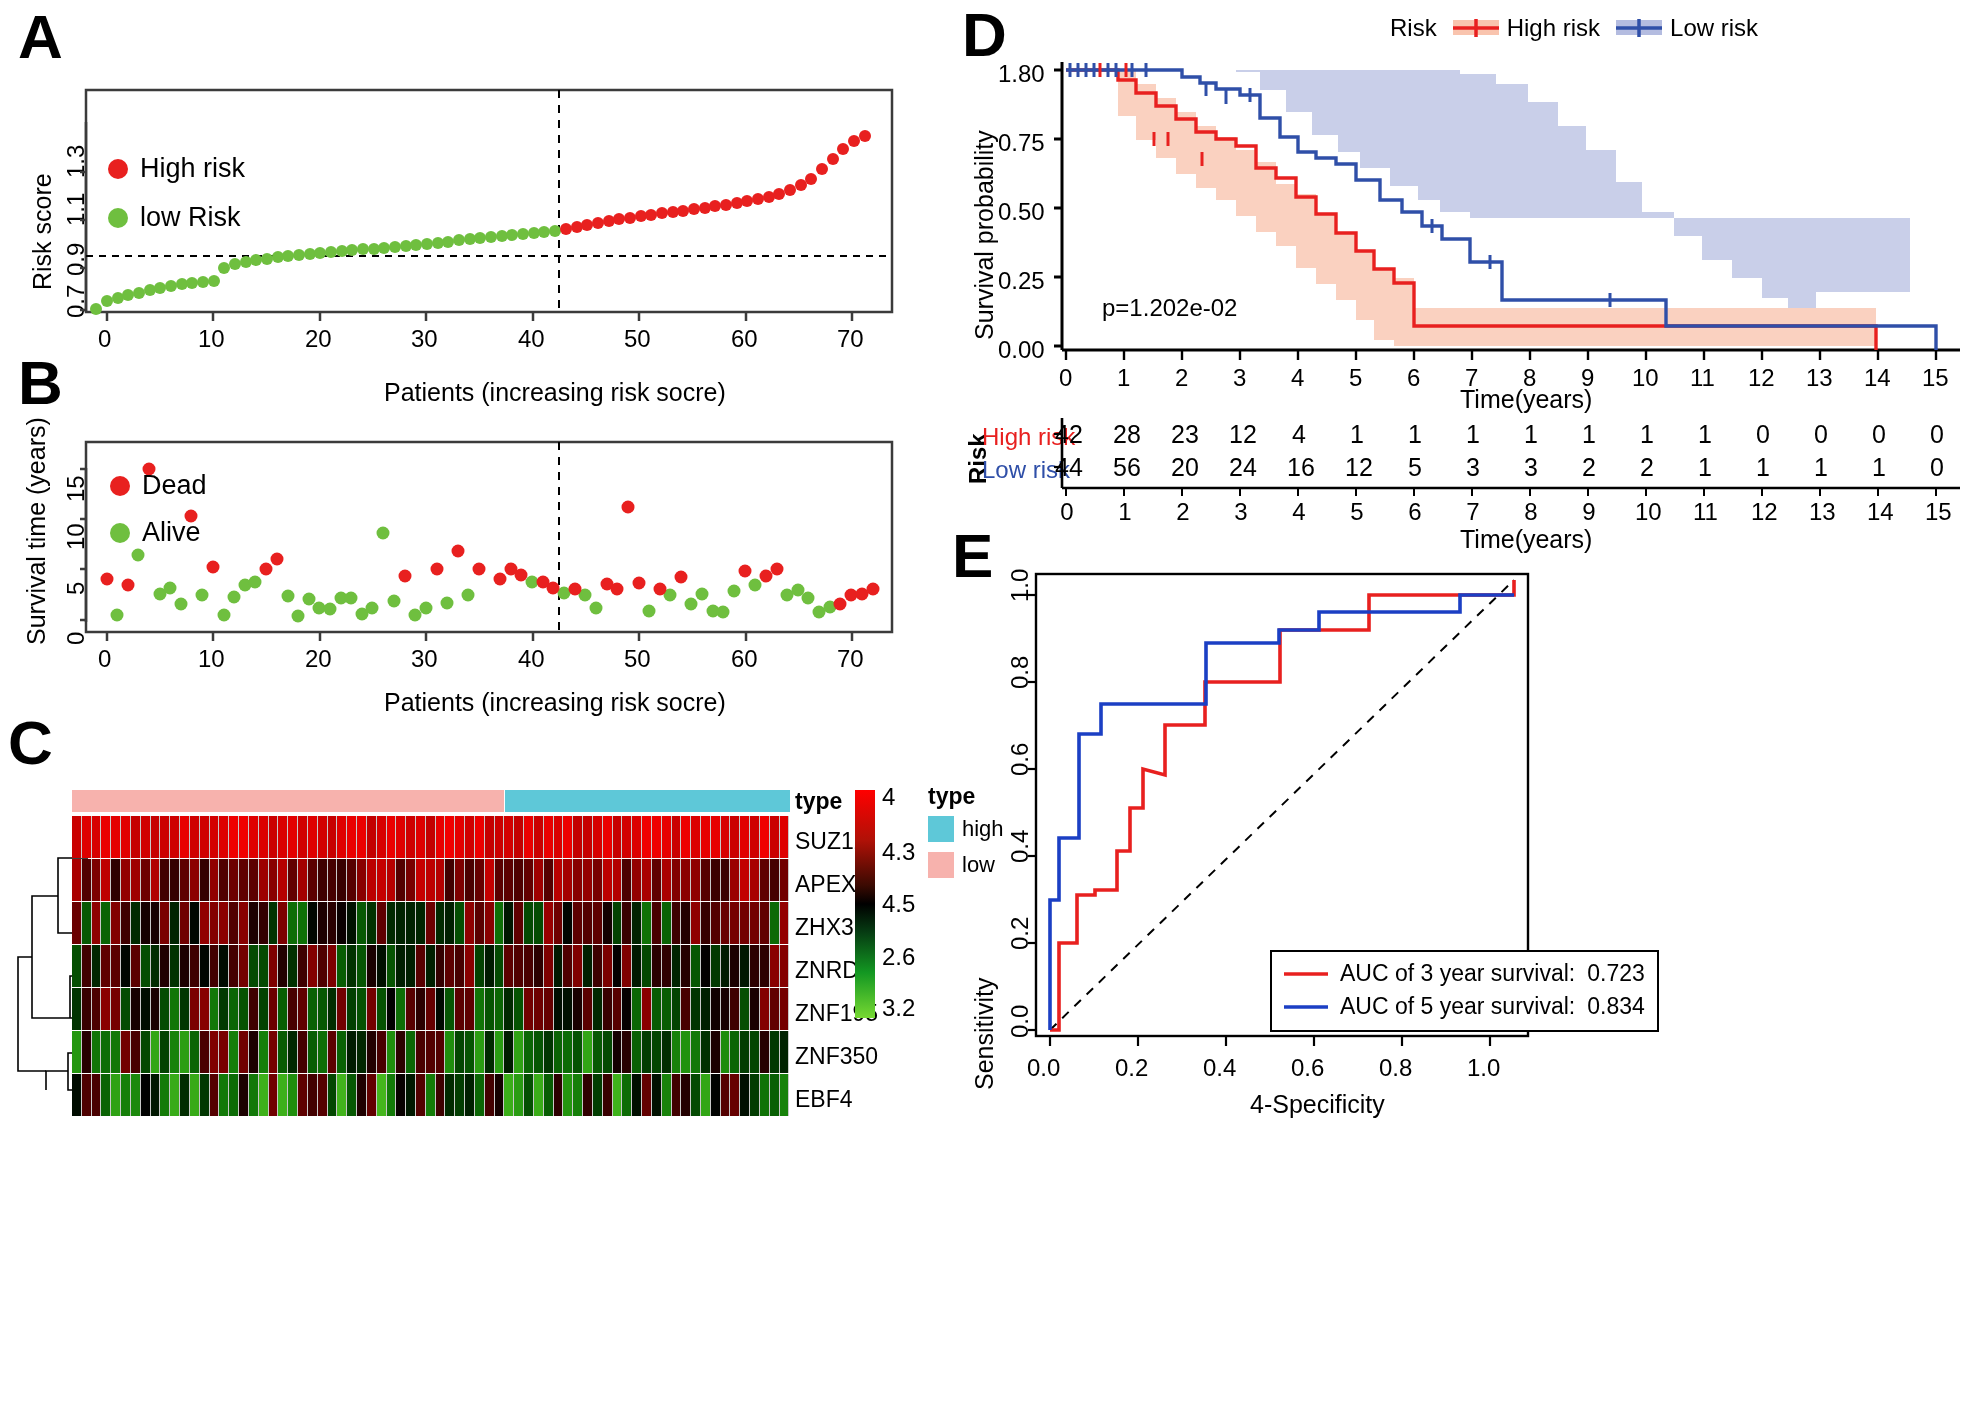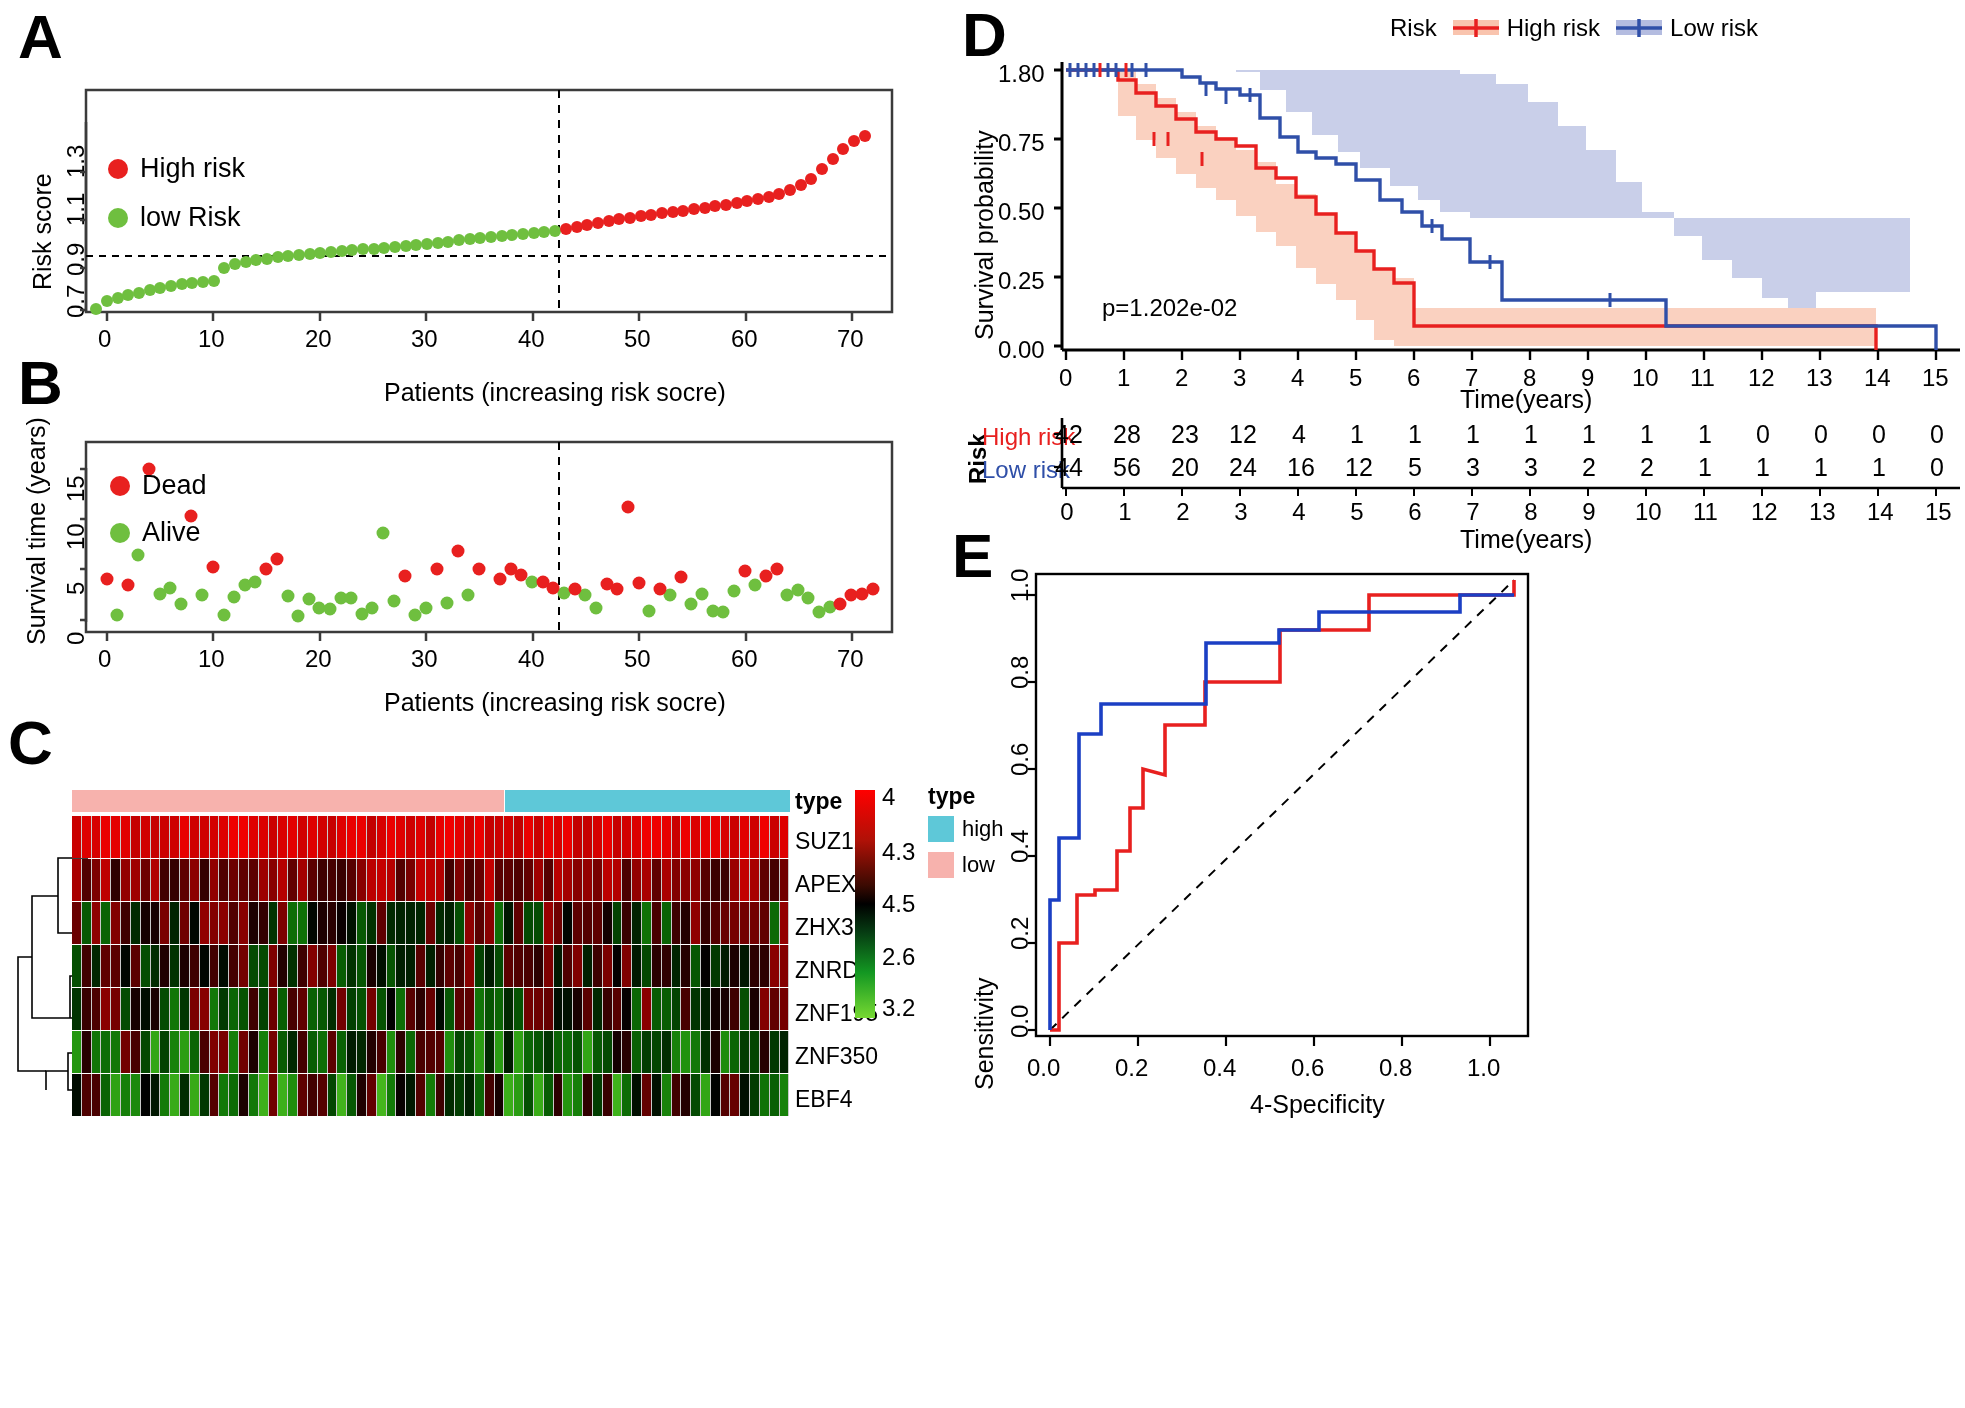--- a/index.html
+++ b/index.html
@@ -1117,14 +1117,30 @@
               215,144 256,144 256,83 329,83 329,70 369,70 369,52 510,52 510,35 564,35"></polyline>
   </svg>
 
   <div class="tick-lbl" style="left:77px;top:494px;">0.0</div>
   <div class="tick-lbl" style="left:165px;top:494px;">0.2</div>
   <div class="tick-lbl" style="left:253px;top:494px;">0.4</div>
   <div class="tick-lbl" style="left:341px;top:494px;">0.6</div>
   <div class="tick-lbl" style="left:429px;top:494px;">0.8</div>
   <div class="tick-lbl" style="left:517px;top:494px;">1.0</div>
 
+  <div style="position:absolute;left:320px;top:390px;border:2px solid #000;background:#fff;padding:8px 12px 10px 12px;">
+    <div style="display:flex;align-items:center;gap:12px;margin-bottom:6px;">
+      <svg width="44" height="8">
+          <line x1="0" y1="4" x2="44" y2="4" stroke="#e8201f" stroke-width="3.4"></line>
+        </svg>
+      <span style="font-size:23px;">AUC of 3 year survival:</span>
+      <span style="font-size:23px;">0.723</span>
+    </div>
+    <div style="display:flex;align-items:center;gap:12px;">
+      <svg width="44" height="8">
+          <line x1="0" y1="4" x2="44" y2="4" stroke="#1b3fc4" stroke-width="3.4"></line>
+        </svg>
+      <span style="font-size:23px;">AUC of 5 year survival:</span>
+      <span style="font-size:23px;">0.834</span>
+    </div>
+  </div>
 </div>
 <div class="km-axis-lbl" style="position:absolute;left:1250px;top:1090px;">4-Specificity</div>
 
 </body></html>

